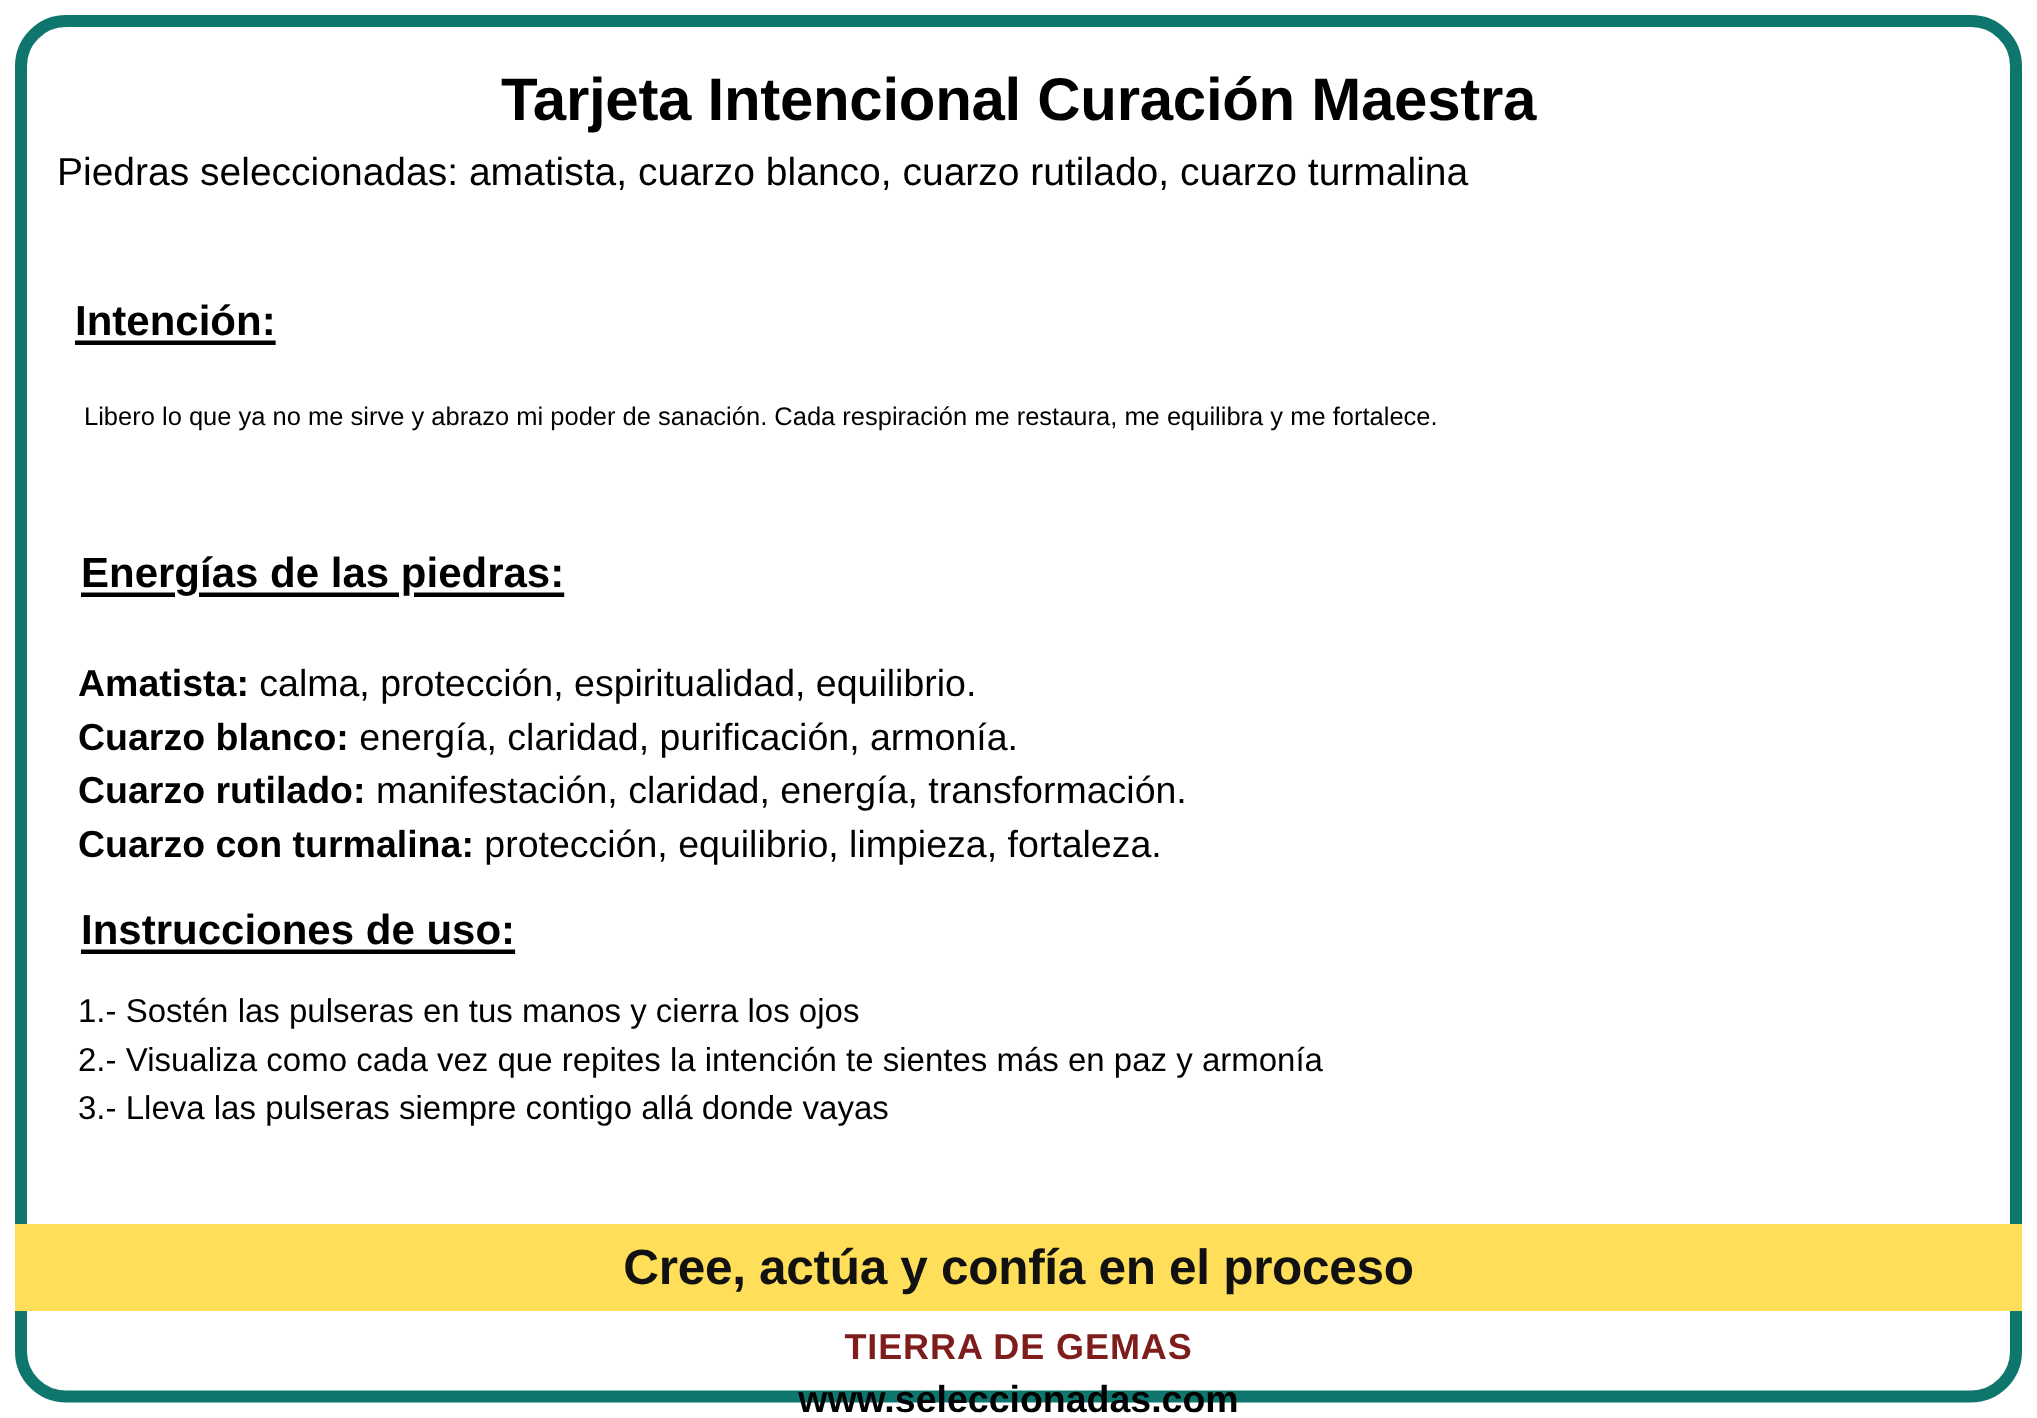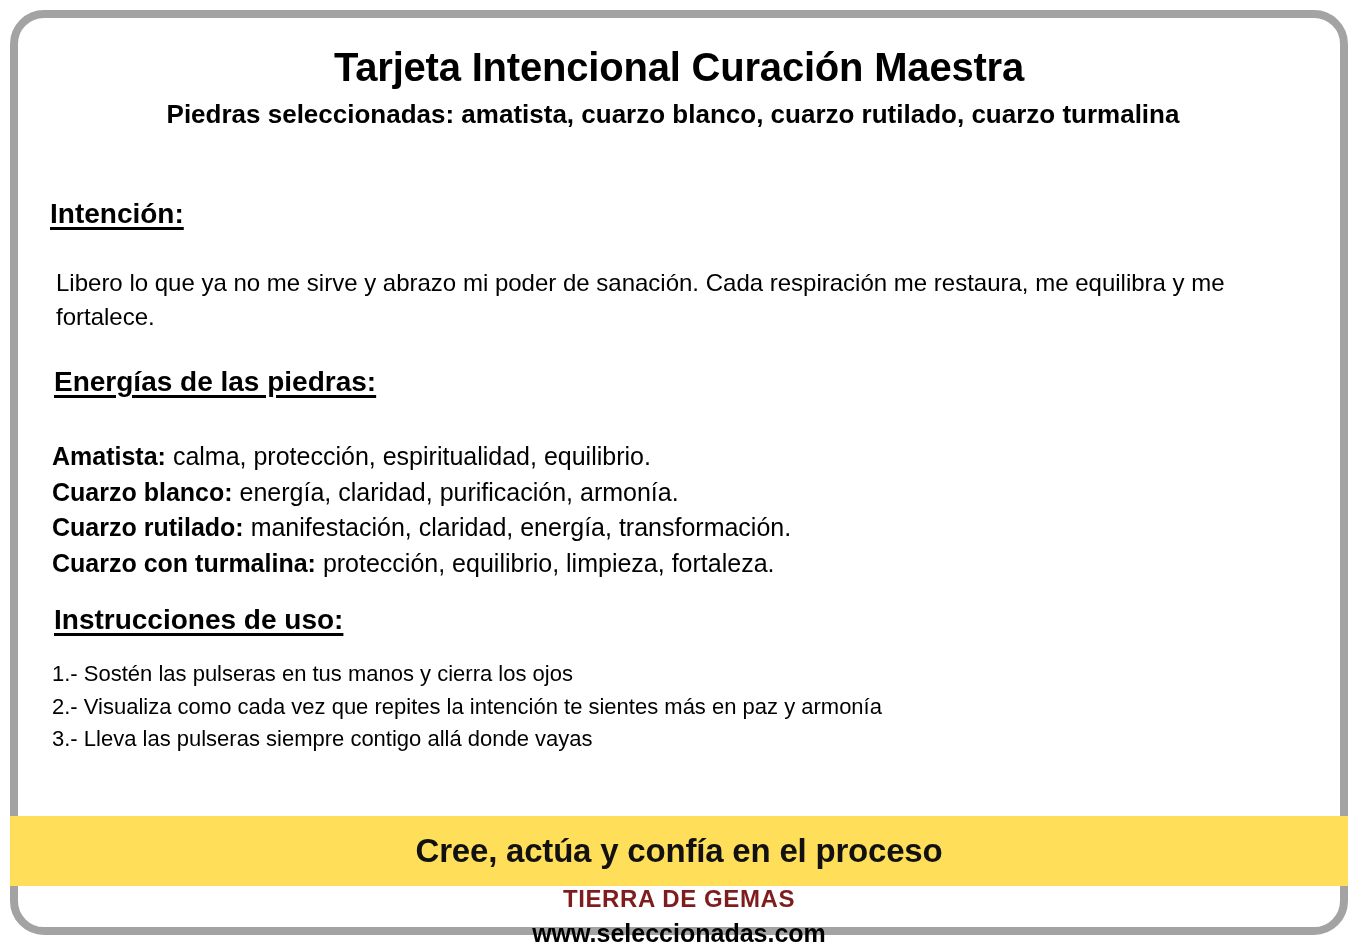--- a/index.html
+++ b/index.html
@@ -14,21 +14,21 @@
     color: #000000;
     overflow: hidden;
   }
 
   .card {
     position: absolute;
     left: 10px;
     top: 10px;
     width: 1322px;      
     height: 909px;      
-    border: 8px solid #a3a3a3;
+    border: 8px solid #0f766e;
     border-radius: 34px;
     background: #ffffff;
     box-sizing: content-box;
   }
 
   .card-inner {
     position: relative;
     width: 100%;
     height: 100%;
   }
@@ -37,23 +37,22 @@
   .title {
     text-align: center;
     font-size: 40px;
     font-weight: bold;
     letter-spacing: -0.2px;
     line-height: 1.05;
     margin: 28px 0 0 0;
     padding: 0 20px;
   }
   .subtitle {
-    text-align: center;
     font-size: 26px;
-    font-weight: bold;
+    font-weight: normal;
     line-height: 1.15;
     margin: 12px 12px 0 0;
     padding: 0 20px;
   }
 
   
   .section-heading {
     font-size: 28px;
     font-weight: bold;
     text-decoration: underline;
@@ -65,21 +64,21 @@
   .h-intencion  { position: absolute; left: 32px; top: 152px; }
   .h-energias   { position: absolute; left: 36px; top: 320px; }
   .h-instruc    { position: absolute; left: 36px; top: 558px; }
 
   
   .intention-text {
     position: absolute;
     left: 38px;
     top: 220px;
     width: 1255px;
-    font-size: 24px;
+    font-size: 17px;
     line-height: 1.42;
     text-align: left;
   }
 
   
   .stones {
     position: absolute;
     left: 34px;
     top: 393px;
     width: 1240px;
@@ -100,21 +99,21 @@
   }
   .steps .step-row { white-space: nowrap; }
   .steps b { font-weight: bold; }
 
   
   .banner {
     position: absolute;
     left: -8px;
     right: -8px;
     top: 770px;
-    height: 70px;
+    height: 58px;
     background: #FFDE59;
     display: flex;
     align-items: center;
     justify-content: center;
   }
   .banner-text {
     font-size: 33px;
     font-weight: bold;
     color: #111111;
     letter-spacing: -0.2px;

